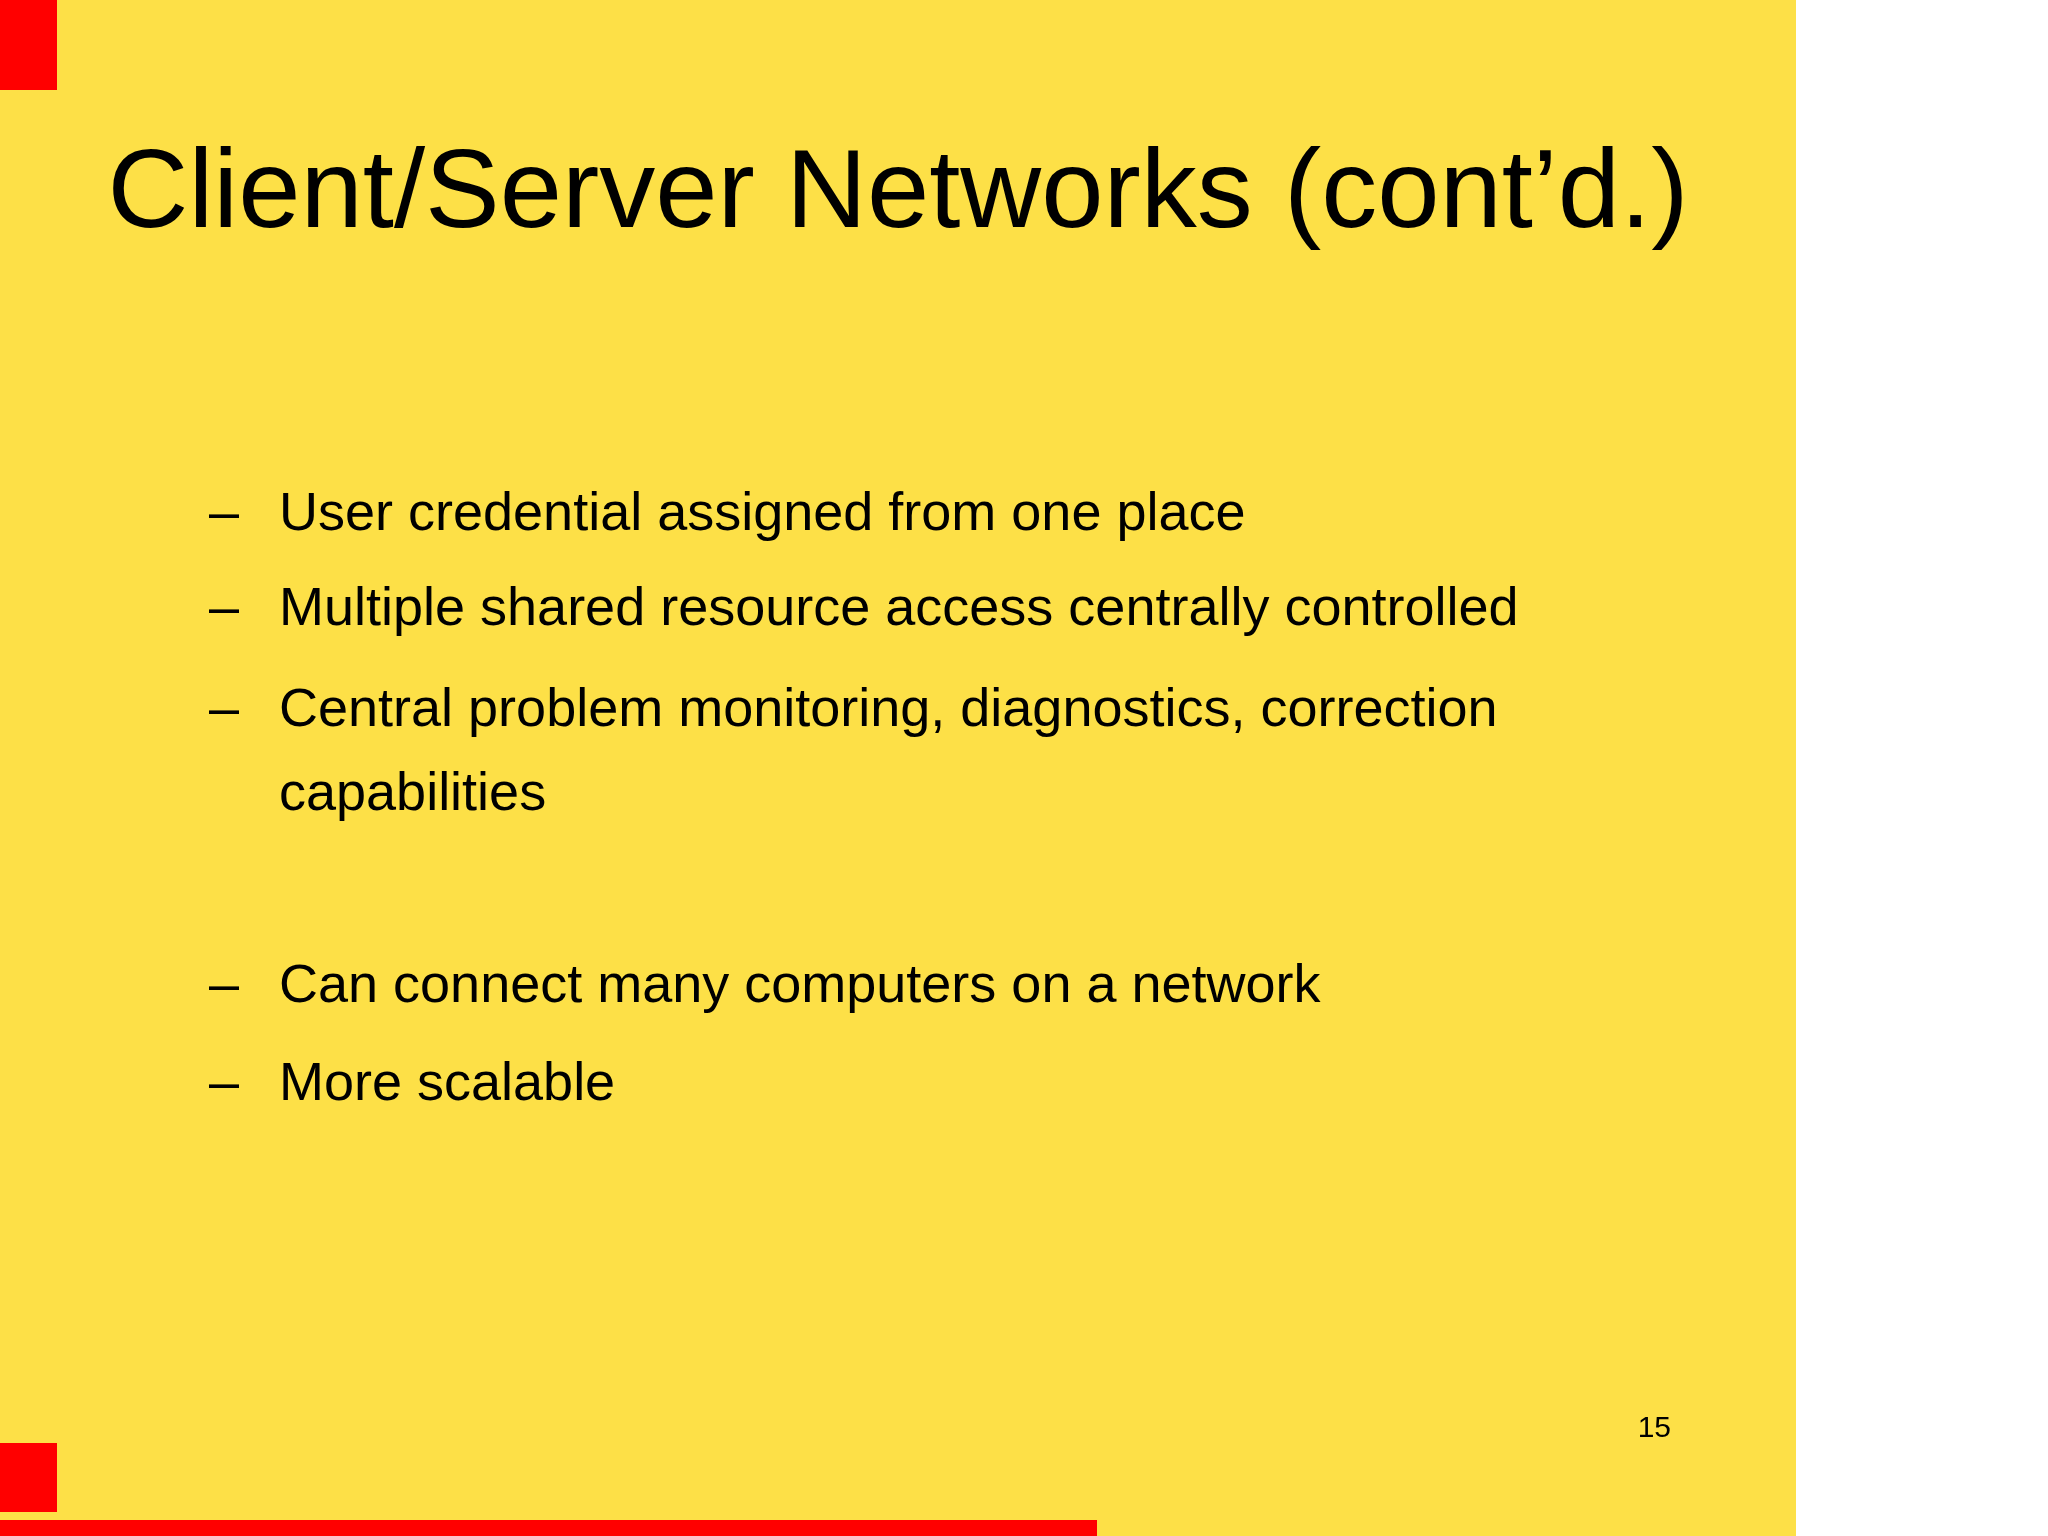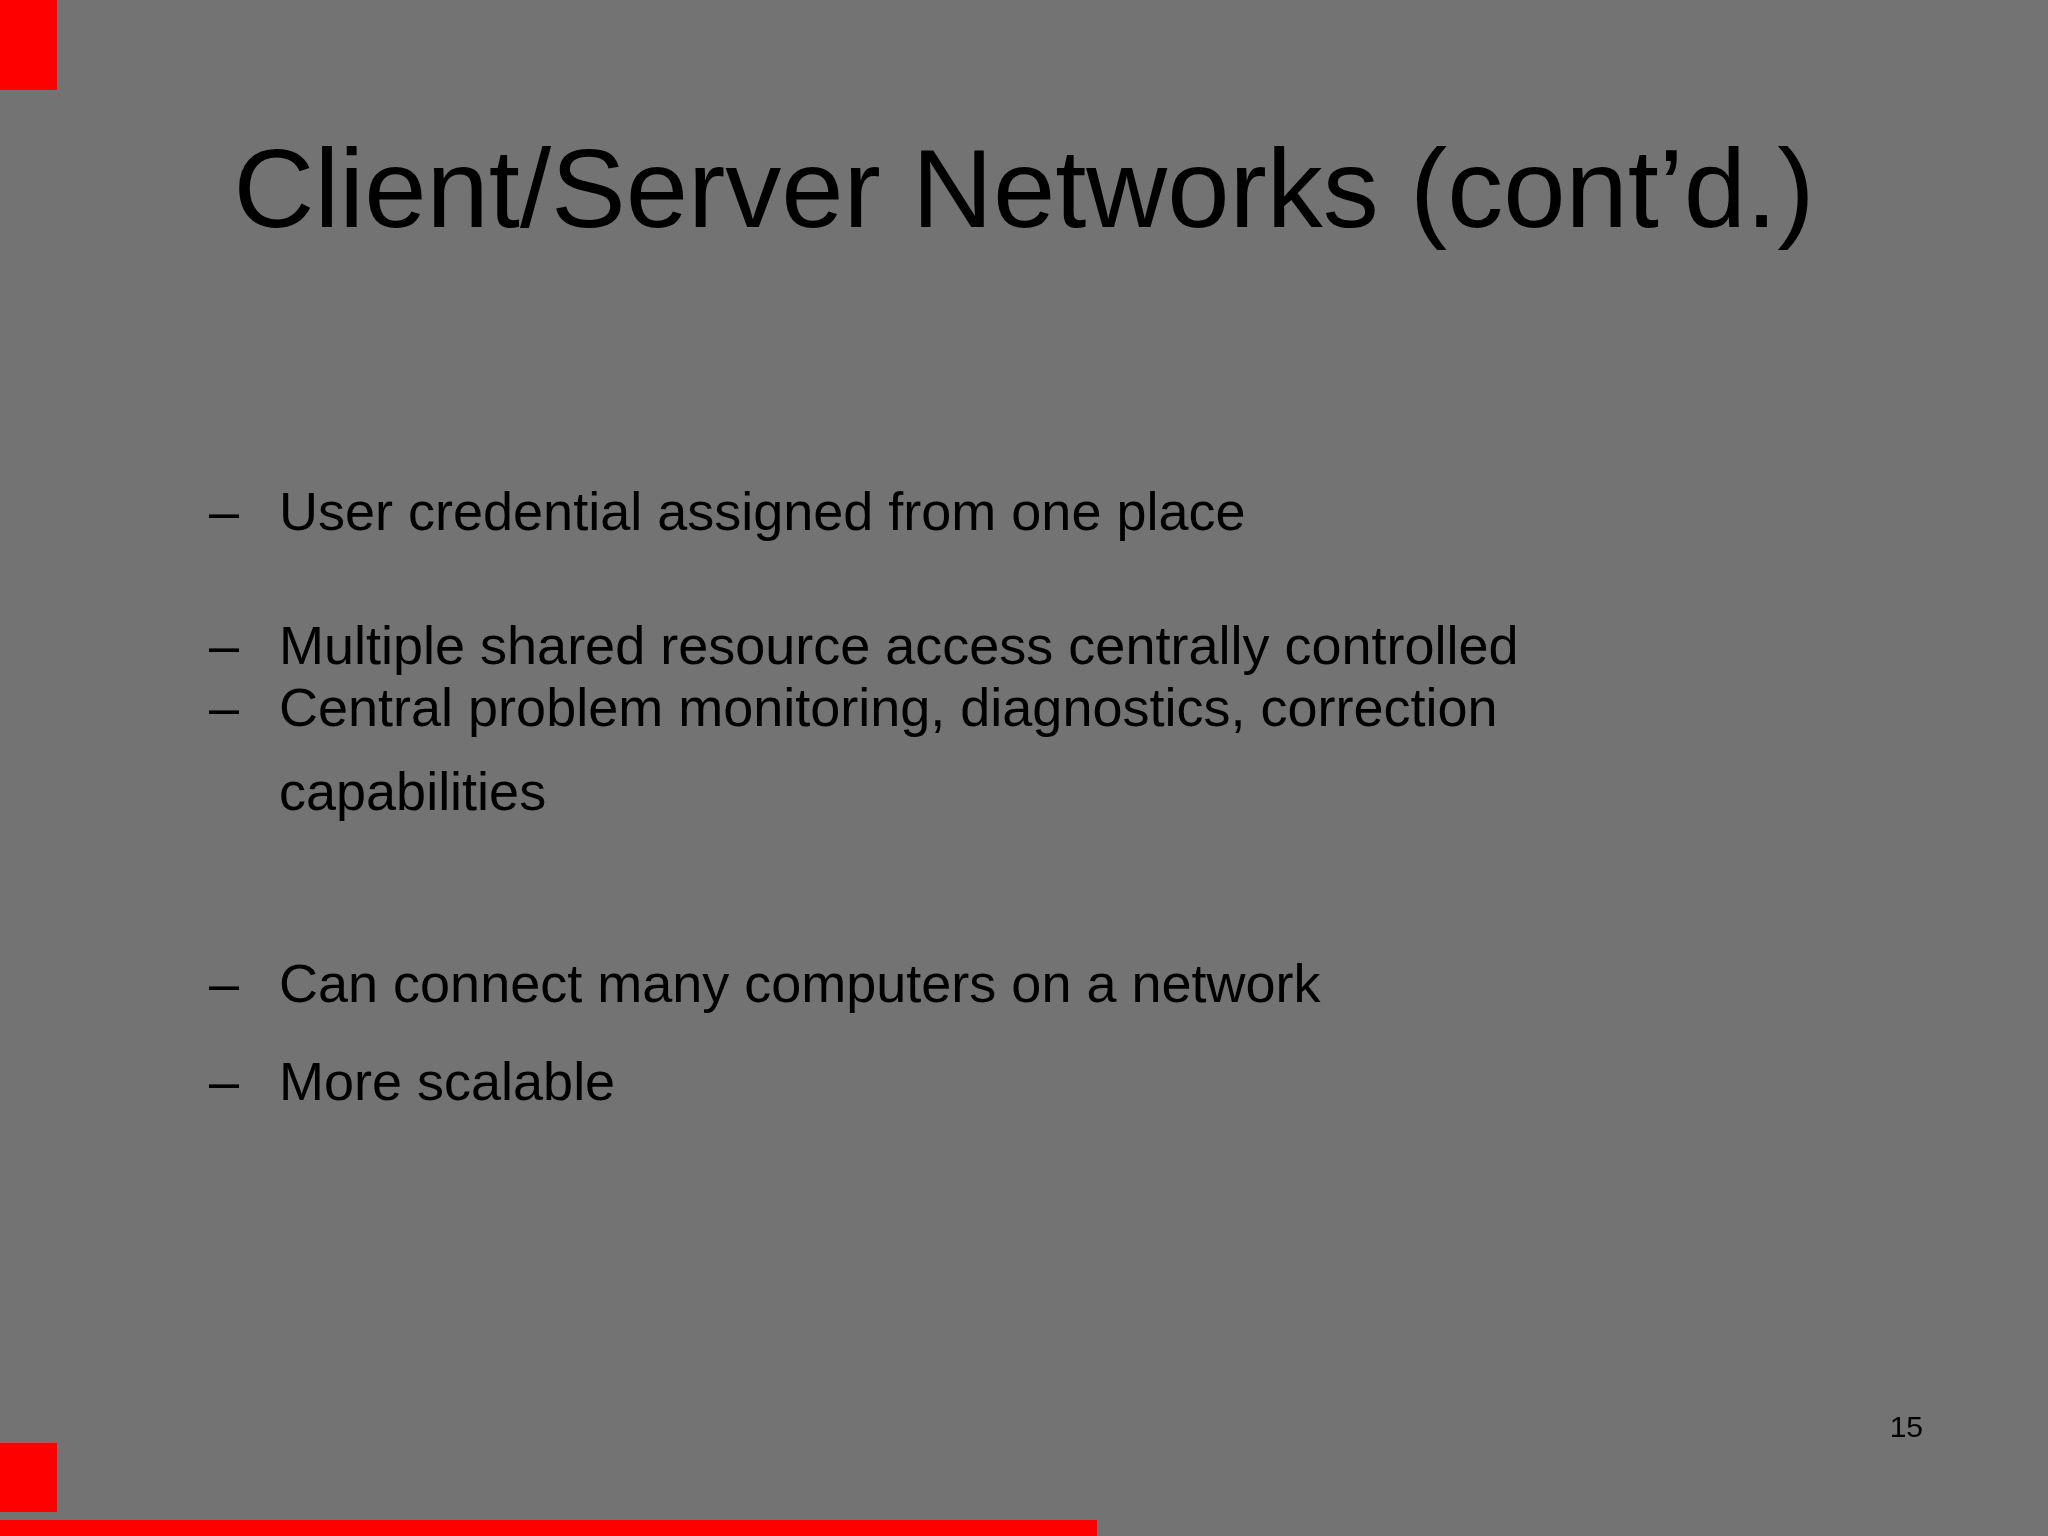--- a/index.html
+++ b/index.html
@@ -1,20 +1,20 @@
 <!DOCTYPE html>
 <html><head>
 <meta charset="utf-8">
 <style>
   html, body { margin: 0; padding: 0; }
   .slide {
     position: relative;
-    width: 2048px;
+    width: 1796px;
     height: 1536px;
-    background: #737373;
+    background: #fde047;
     color: #000000;
     font-family: "Liberation Sans", sans-serif;
     overflow: hidden;
   }
   
   .red-mark { position: absolute; background: #ff0000; }
   .red-top-left     { left: 0; top: 0;      width: 57px;   height: 90px; }
   .red-bottom-left  { left: 0; top: 1443px; width: 57px;   height: 69px; }
   .red-bottom-strip { left: 0; top: 1520px; width: 1097px; height: 16px; }
 
@@ -48,21 +48,21 @@
   
   .l2-line {
     position: absolute;
     left: 209px;
     font-size: 54px;
     line-height: 1;
     white-space: nowrap;
   }
   .l2-marker { display: inline-block; width: 70px; }
   .l2-0 { top: 484px; }
-  .l2-1 { top: 579px; margin-top: 39px; }
+  .l2-1 { top: 579px; }
   .l2-2 { top: 680px; }
   .l2-3 { top: 764px; }
   .l2-4 { top: 861px; }
   .l2-5 { top: 956px; }
   .l2-6 { top: 1054px; }
 
   
   .footer-left {
     position: absolute;
     left: 120px; top: 1412px;

